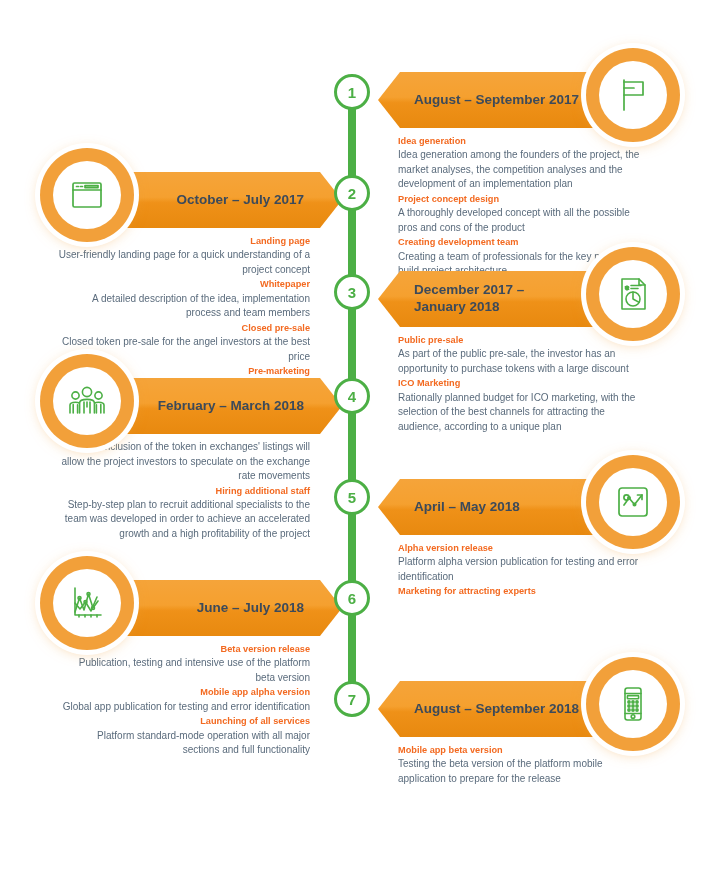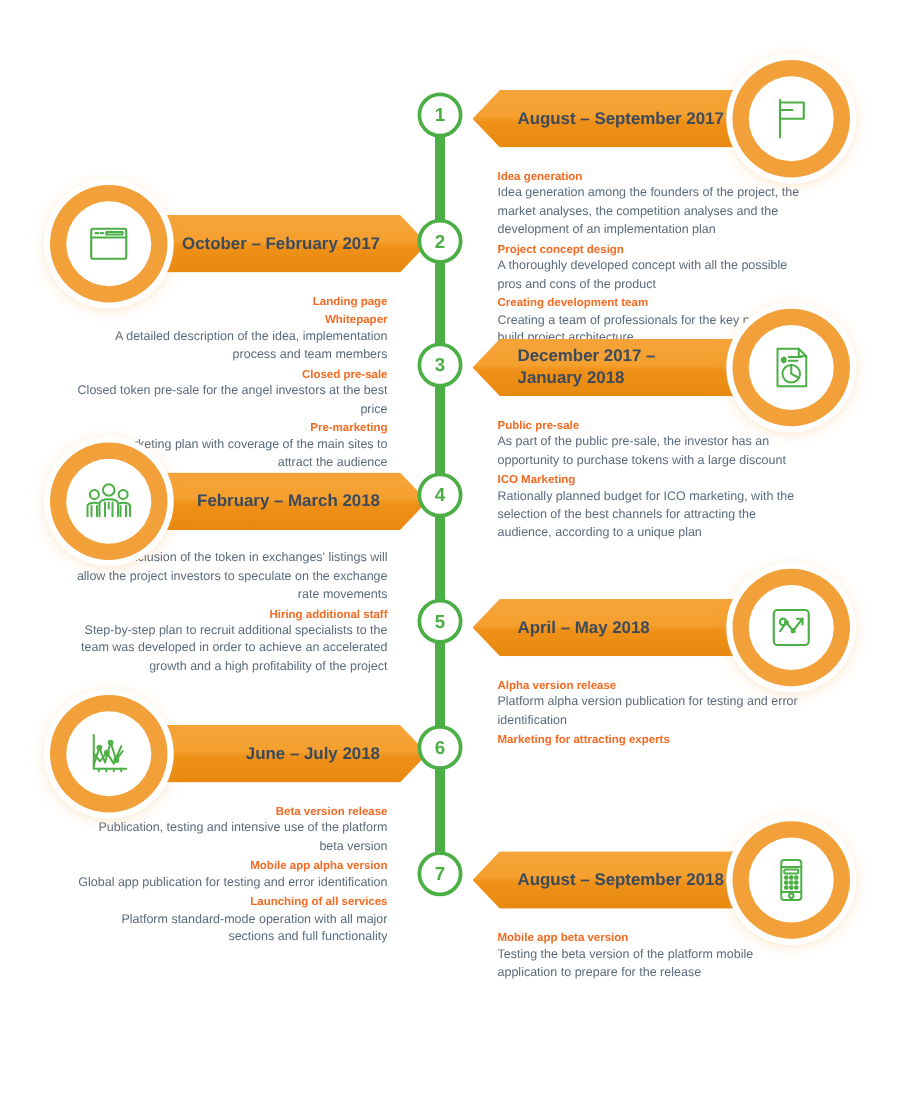--- a/index.html
+++ b/index.html
@@ -47,21 +47,21 @@
     color: #4caf45;
     z-index: 6;
   }
 
   
   .milestone { position: absolute; }
 
   
   .banner {
     position: absolute;
-    height: 46px;
+    height: 56px;
     background: linear-gradient(to bottom, #f5a43a 0%, #f5a02f 45%, #ef9118 55%, #e8890f 100%);
     display: flex;
     align-items: center;
     z-index: 3;
     box-shadow: 0 1px 6px rgba(240,150,40,0.45);
   }
   .banner .label {
     font-size: 13.5px;
     font-weight: bold;
     color: #3c4a5a;
@@ -177,35 +177,36 @@
           <div class="item-title">Idea generation</div>
           <div class="item-desc">Idea generation among the founders of the project, the market analyses, the competition analyses and the development of an implementation plan</div>
           <div class="item-title">Project concept design</div>
           <div class="item-desc">A thoroughly developed concept with all the possible pros and cons of the product</div>
           <div class="item-title">Creating development team</div>
           <div class="item-desc">Creating a team of professionals for the key positions to build project architecture</div>
         </div>
       </div>
       <div class="milestone side-left" style="top: 172px; left: 0px; width: 720px;">
         <div class="banner">
-          <div class="label">October – February 2017</div>
+          <div class="label">October – July 2017</div>
         </div>
         <div class="medallion">
           <div class="disc">
             <svg width="38" height="38" viewBox="0 0 38 38" fill="none" stroke="#4caf45" stroke-width="1.7" stroke-linecap="round" stroke-linejoin="round">
               <rect x="5" y="7" width="28" height="24" rx="1.5"></rect>
               <path d="M5 14 L33 14"></path>
               <path d="M8.5 10.5 L10.5 10.5"></path>
               <path d="M12.5 10.5 L14.5 10.5"></path>
               <rect x="17" y="9.6" width="13" height="2"></rect>
             </svg>
           </div>
         </div>
         <div class="body">
           <div class="item-title">Landing page</div>
+          <div class="item-desc">User-friendly landing page for a quick understanding of a project concept</div>
           <div class="item-title">Whitepaper</div>
           <div class="item-desc">A detailed description of the idea, implementation process and team members</div>
           <div class="item-title">Closed pre-sale</div>
           <div class="item-desc">Closed token pre-sale for the angel investors at the best price</div>
           <div class="item-title">Pre-marketing</div>
           <div class="item-desc">Pre-marketing plan with coverage of the main sites to attract the audience</div>
         </div>
       </div>
       <div class="milestone side-right" style="top: 271px; left: 0px; width: 720px;">
         <div class="banner">

